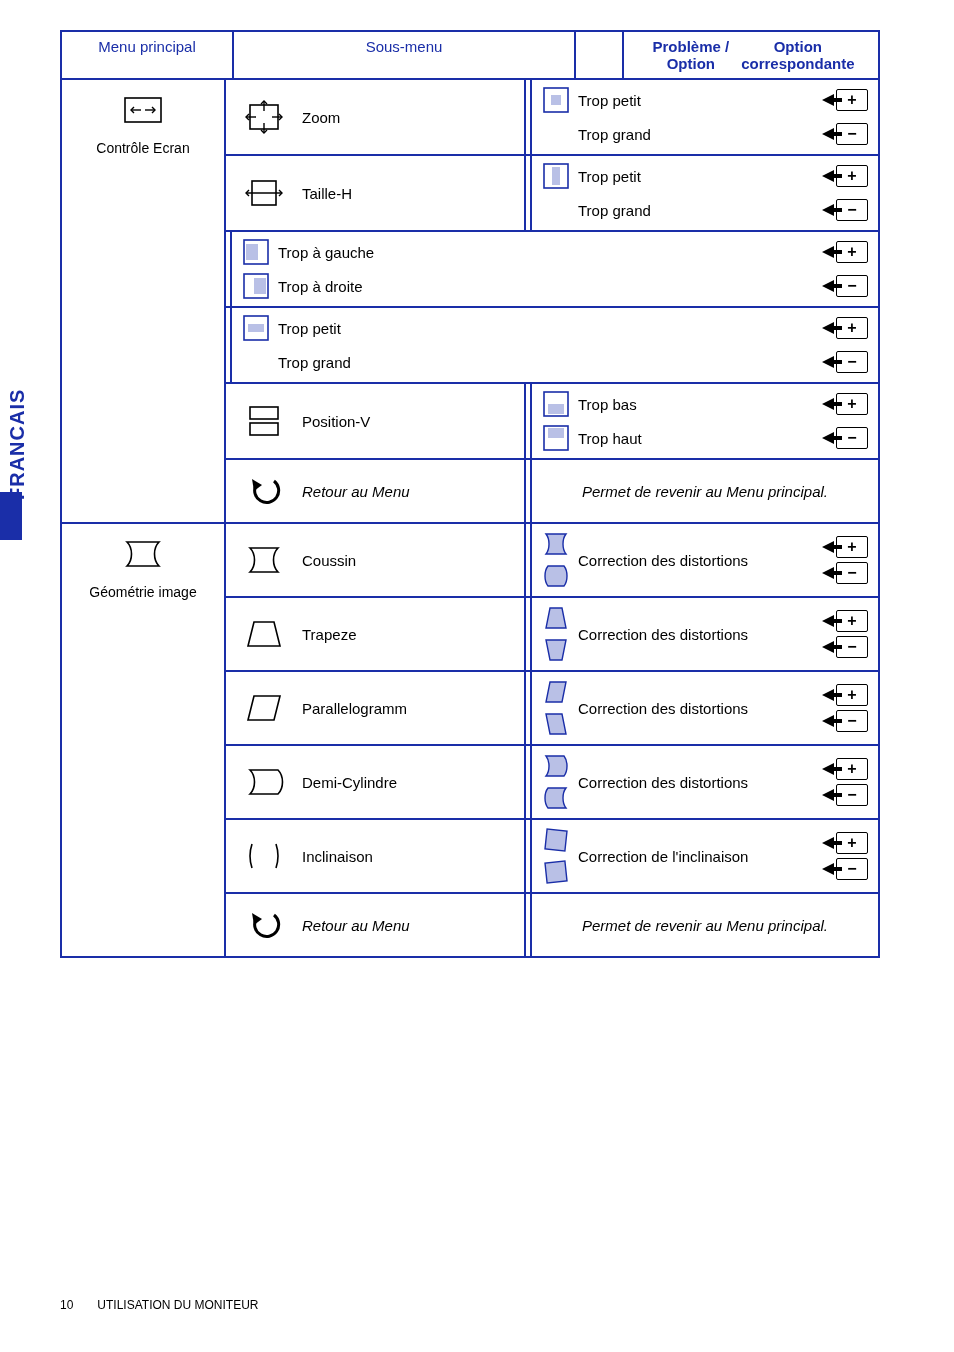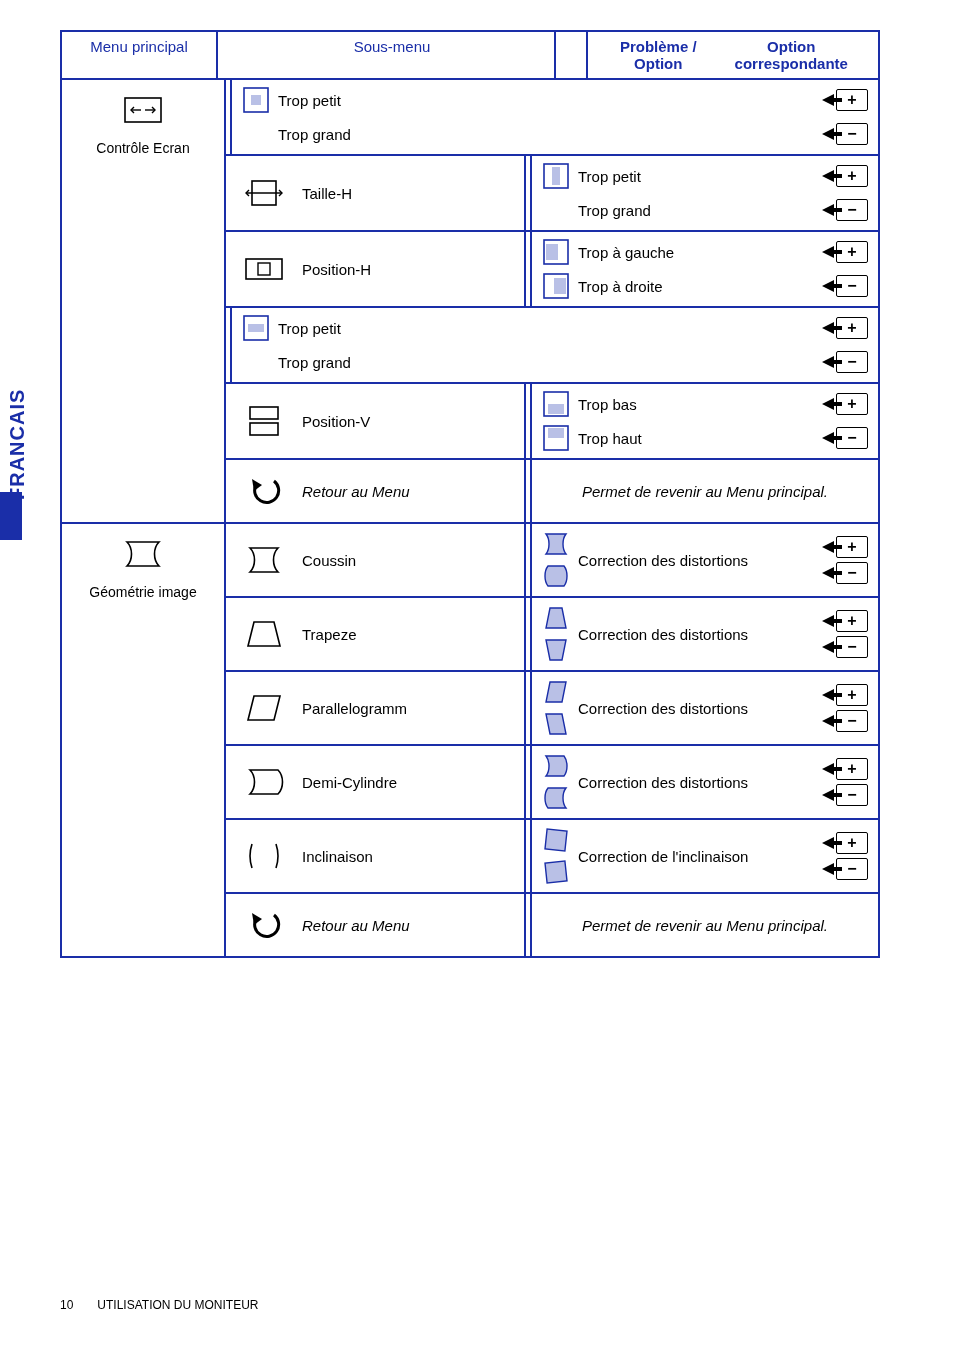--- a/index.html
+++ b/index.html
@@ -55,27 +55,27 @@
     margin-left: 0;
     width: 820px;
     box-sizing: border-box;
   }
   .thead {
     display: flex;
     border-bottom: 2px solid #1a2ea8;
     background: #fff;
   }
   .thead > div {
-    padding: 6px 12px;
+    padding: 6px 20px;
     color: #1a2ea8;
     font-size: 15px;
     text-align: center;
   }
   .col-main   { width: 130px; border-right: 2px solid #1a2ea8; }
-  .col-sub    { width: 300px; border-right: 2px solid #1a2ea8; margin-left: 12px; }
+  .col-sub    { width: 300px; border-right: 2px solid #1a2ea8; }
   .col-gap    { width: 6px;  border-right: 2px solid #1a2ea8; background:#fff;}
   .col-right  { flex: 1; font-weight: bold; }
   .th-right {
     display: flex;
     justify-content: space-between;
     padding: 6px 4px;
   }
   .th-right span { color:#1a2ea8; }
   
   .section {
@@ -247,20 +247,36 @@
             <line x1="24" y1="20" x2="34" y2="20" stroke="#000" stroke-width="1.4"></line>
             <polyline points="31,17 34,20 31,23" fill="none" stroke="#000" stroke-width="1.4"></polyline>
           </svg>
         </span>
         <span>Contrôle Ecran</span>
       </div>
 
       <div class="sub-rows">
 
         <div class="subrow">
+          <div class="submenu-cell">
+            <span class="ico">
+              <svg viewBox="0 0 44 40">
+                <rect x="8" y="8" width="28" height="24" fill="none" stroke="#000" stroke-width="1.6"></rect>
+                <line x1="22" y1="4" x2="22" y2="14" stroke="#000" stroke-width="1.4"></line>
+                <polyline points="19,7 22,4 25,7" fill="none" stroke="#000" stroke-width="1.4"></polyline>
+                <line x1="22" y1="26" x2="22" y2="36" stroke="#000" stroke-width="1.4"></line>
+                <polyline points="19,33 22,36 25,33" fill="none" stroke="#000" stroke-width="1.4"></polyline>
+                <line x1="4" y1="20" x2="14" y2="20" stroke="#000" stroke-width="1.4"></line>
+                <polyline points="7,17 4,20 7,23" fill="none" stroke="#000" stroke-width="1.4"></polyline>
+                <line x1="30" y1="20" x2="40" y2="20" stroke="#000" stroke-width="1.4"></line>
+                <polyline points="37,17 40,20 37,23" fill="none" stroke="#000" stroke-width="1.4"></polyline>
+              </svg>
+            </span>
+            <span class="submenu-label">Zoom</span>
+          </div>
           <div class="gap-cell"></div>
           <div class="problem-cell">
             <div class="problem-line">
               <span class="ico-sm">
                 <svg viewBox="0 0 28 28">
                     <rect x="2" y="2" width="24" height="24" fill="none" stroke="#1a2ea8" stroke-width="1.6"></rect>
                     <rect x="9" y="9" width="10" height="10" fill="#b9c0e6"></rect>
                   </svg>
               </span>
               <span class="problem-text">Trop petit</span>
@@ -312,29 +328,20 @@
               <span class="problem-text">Trop grand</span>
               <span class="key-box">
                 <span class="pointer-left"></span>
                 <span class="key-btn">−</span>
               </span>
             </div>
           </div>
         </div>
 
         <div class="subrow">
-          <div class="submenu-cell">
-            <span class="ico">
-              <svg viewBox="0 0 44 40">
-                <rect x="4" y="10" width="36" height="20" fill="none" stroke="#000" stroke-width="1.6"></rect>
-                <rect x="16" y="14" width="12" height="12" fill="none" stroke="#000" stroke-width="1.4"></rect>
-              </svg>
-            </span>
-            <span class="submenu-label">Position-H</span>
-          </div>
           <div class="gap-cell"></div>
           <div class="problem-cell">
             <div class="problem-line">
               <span class="ico-sm">
                 <svg viewBox="0 0 28 28">
                     <rect x="2" y="2" width="24" height="24" fill="none" stroke="#1a2ea8" stroke-width="1.6"></rect>
                     <rect x="4" y="6" width="12" height="16" fill="#b9c0e6"></rect>
                   </svg>
               </span>
               <span class="problem-text">Trop à gauche</span>

